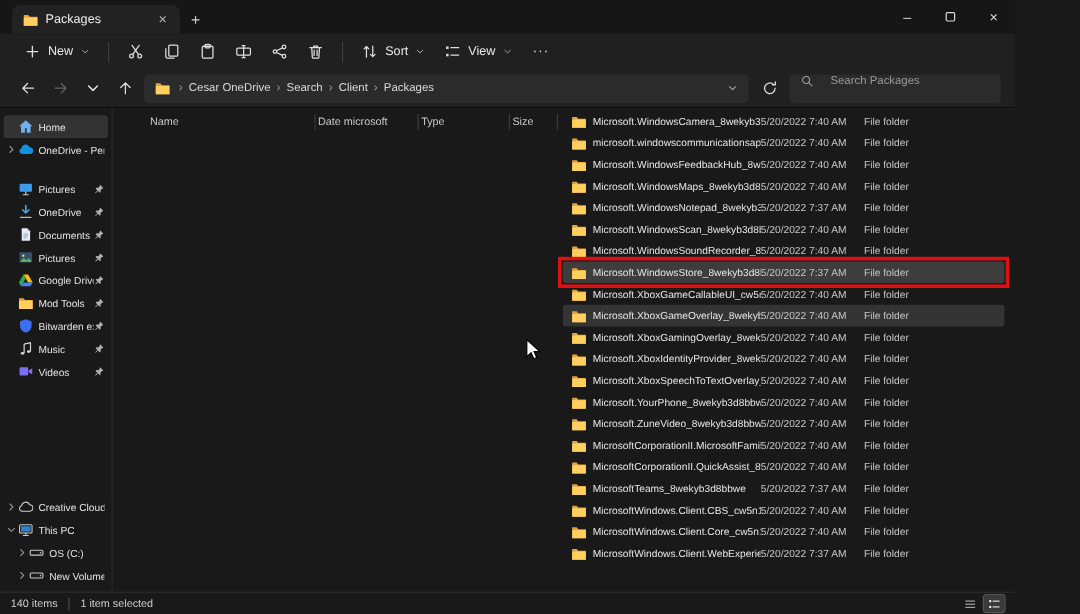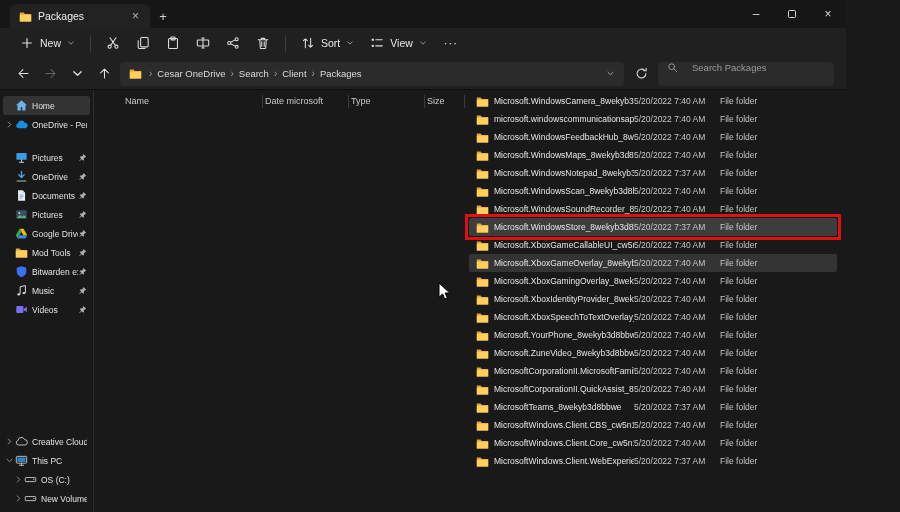--- a/index.html
+++ b/index.html
@@ -843,18 +843,35 @@
             </span>
             <span class="c-name">MicrosoftWindows.Client.WebExperienc...</span>
             <span class="c-date">5/20/2022 7:37 AM</span>
             <span class="c-type">File folder</span>
             <span class="c-size"></span>
           </div>
         </div>
     </div>
   </div>
 
+  <div class="statusbar">
+    <span>140 items</span>
+    <span class="st-sep"></span>
+    <span>1 item selected</span>
+    <div class="viewtoggles">
+      <div class="vbtn">
+          <svg viewBox="0 0 16 16">
+            <use href="#sym-viewlist"></use>
+          </svg>
+        </div>
+      <div class="vbtn active">
+          <svg viewBox="0 0 16 16">
+            <use href="#sym-view"></use>
+          </svg>
+        </div>
+    </div>
+  </div>
 
   <svg class="cursor" viewBox="0 0 13 19">
     <path d="M1 1l0 14.2 3.6-3.2 2.2 5 2.5-1.1-2.2-4.9 4.7 0z" fill="#fff" stroke="#000" stroke-width="1"></path>
   </svg>
 
 </div>
 
 </body></html>

